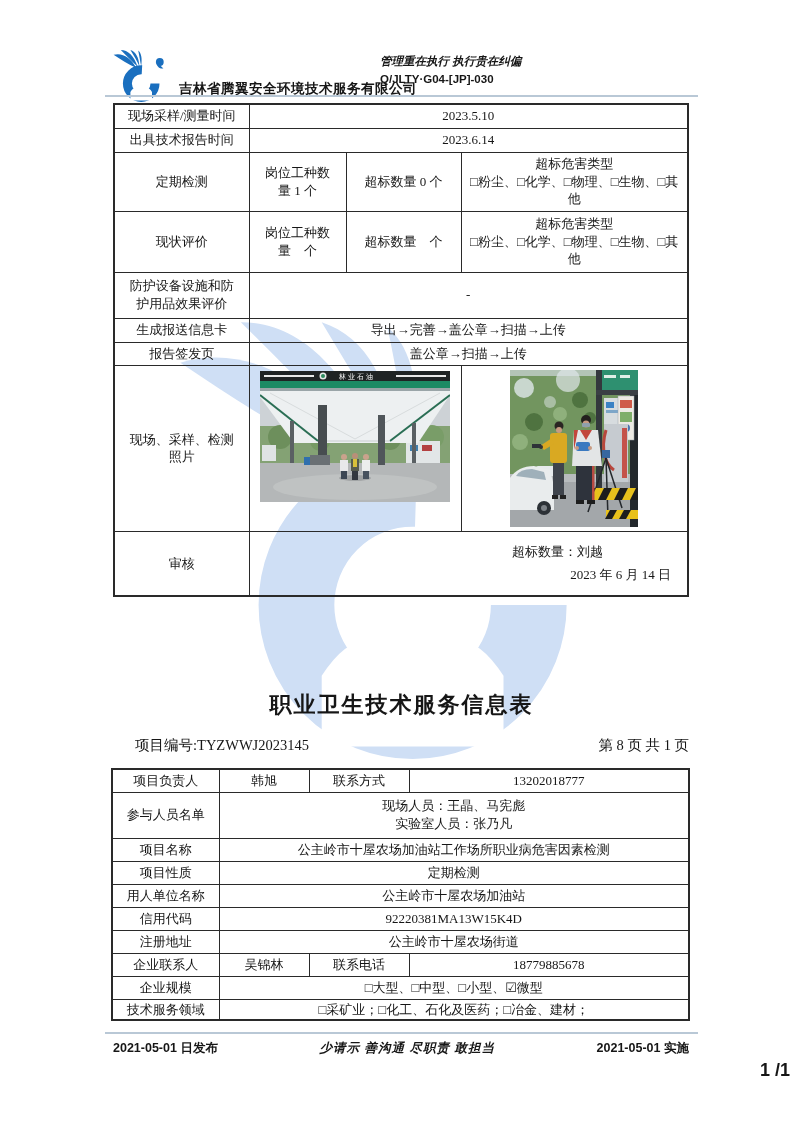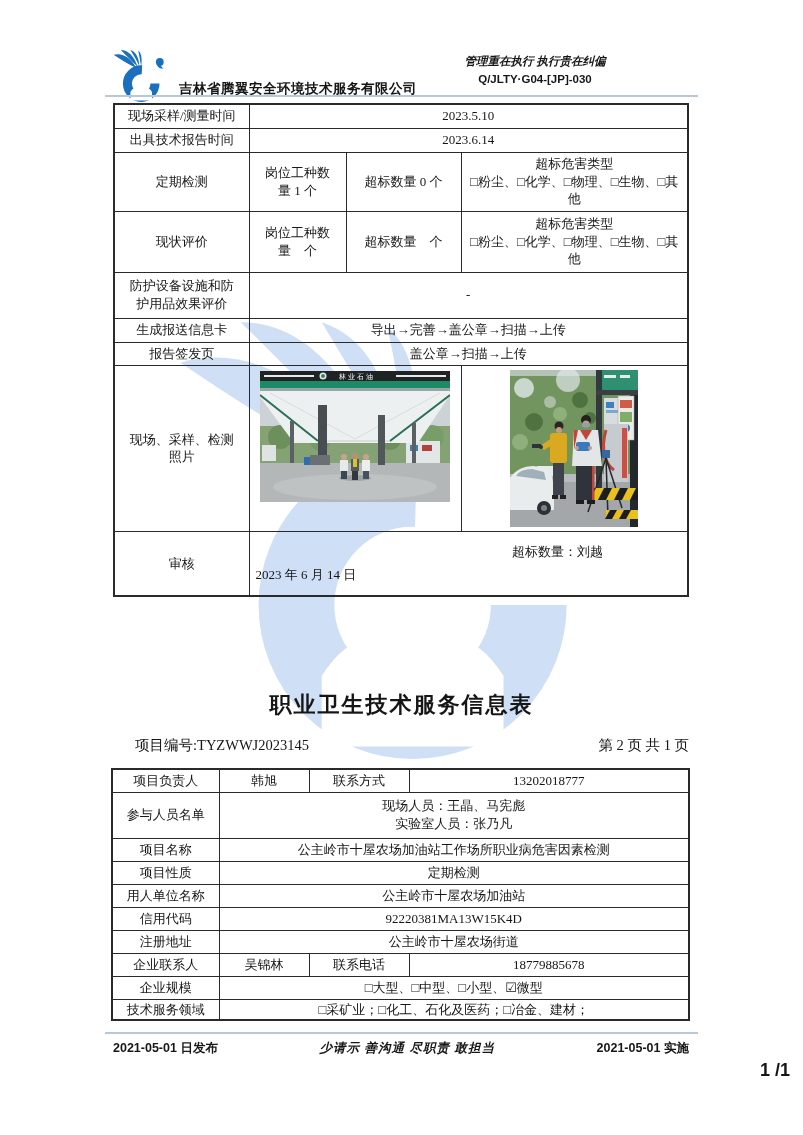--- a/index.html
+++ b/index.html
@@ -11,36 +11,36 @@
   .watermark { position:absolute; left:150px; top:322px; width:505px; height:455px;
                color:#cfdff5; z-index:0; }
 
   
   .logo-svg { position:absolute; left:110px; top:50px; width:60px; height:54px;
               color:#1a6fbf; z-index:1; }
   .company-name { position:absolute; left:179px; top:80px; z-index:1;
                   font-family:"Liberation Sans", sans-serif; font-weight:bold;
                   font-size:13.5px; letter-spacing:.5px; }
   .hdr-right { position:absolute; left:380px; top:53px; width:310px; z-index:1;
-               text-align:center; font-family:"Liberation Sans", sans-serif;
+               text-align:left; font-family:"Liberation Sans", sans-serif;
                font-weight:bold; font-size:11.5px; line-height:1.55; }
   .hdr-right .slogan { font-style:italic; }
   .rule { position:absolute; left:105px; width:593px; height:2px;
           background:#b9c8d6; z-index:1; }
 
   
   .doc-table { position:absolute; z-index:1; border-collapse:collapse;
                table-layout:fixed; font-size:13px; border:2px solid #2a2a2a; }
   .doc-table td { border:1px solid #2a2a2a; text-align:center;
                   vertical-align:middle; padding:1px 6px; line-height:1.35;
                   background:transparent; }
   .photocell { padding:0 !important; vertical-align:top !important; }
   .auditcell div { line-height:1.8; }
   .audit-line1 { text-align:right; padding-right:78px; }
-  .audit-line2 { text-align:left; padding-right:10px; }
+  .audit-line2 { text-align:right; padding-right:10px; }
 
   
   .form-title { position:absolute; left:0; top:690px; width:803px; z-index:1;
                 text-align:center; font-family:"Liberation Sans", sans-serif;
                 font-weight:bold; font-size:22px; letter-spacing:2px; }
   .projno-row { position:absolute; left:135px; top:736px; width:554px; z-index:1;
                 display:flex; justify-content:space-between; font-size:14.5px; }
 
   
   .footer-row { position:absolute; left:113px; top:1040px; width:576px; z-index:1;
@@ -273,21 +273,21 @@
       <div class="audit-line1">超标数量：刘越</div>
       <div class="audit-line2">2023 年 6 月 14 日</div>
     </td>
   </tr>
 </tbody>
   </table>
 
 <div class="form-title">职业卫生技术服务信息表</div>
 <div class="projno-row">
   <span>项目编号:TYZWWJ2023145</span>
-  <span>第 2 页 共 1 页</span>
+  <span>第 8 页 共 1 页</span>
 </div>
 
 <table class="doc-table" style="left:111px; top:768px; width:579px">
   <colgroup>
       <col style="width:107px">
       <col style="width:90px">
       <col style="width:100px">
       <col>
     </colgroup>
   <tbody>

